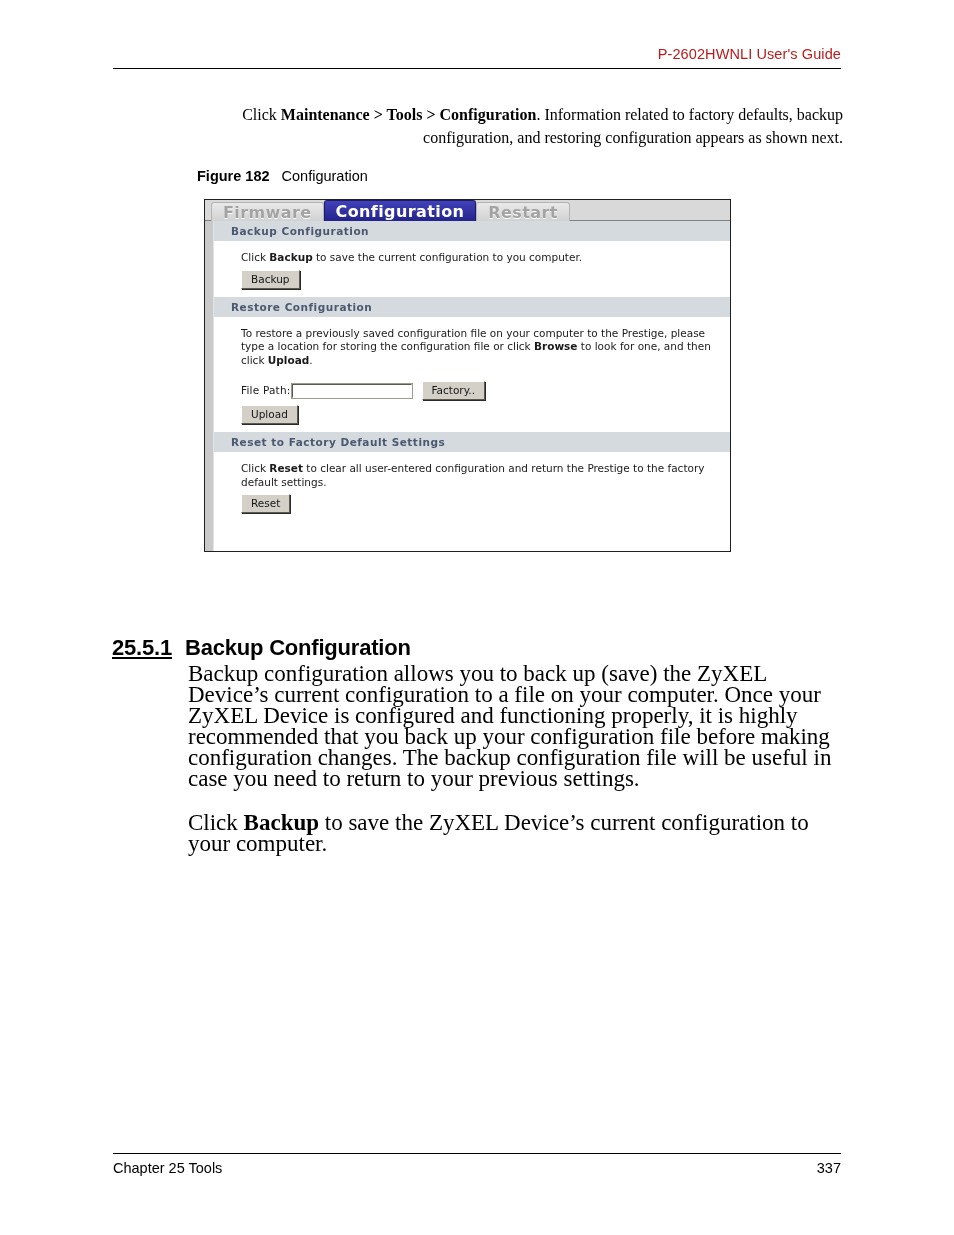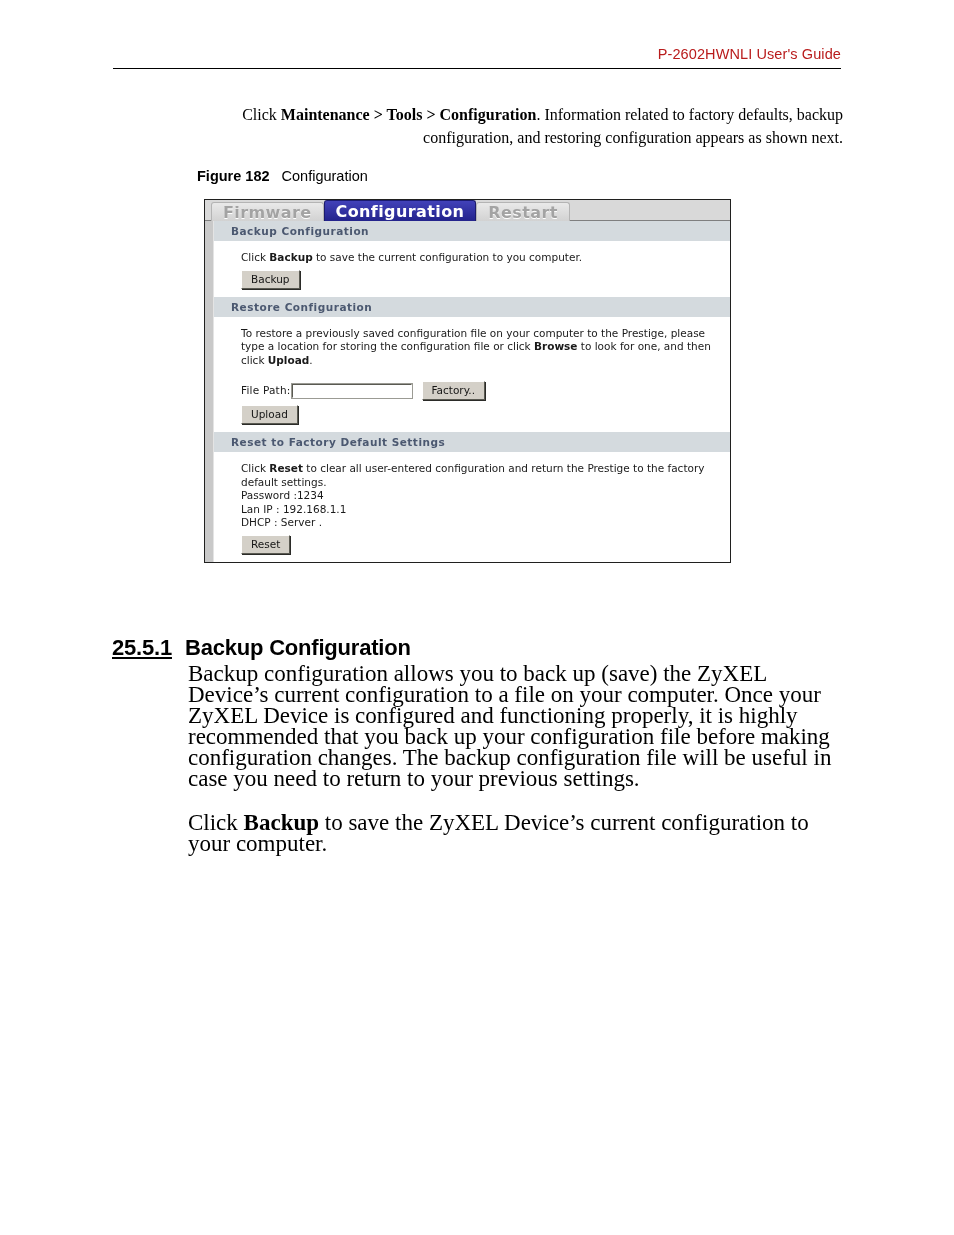--- a/index.html
+++ b/index.html
@@ -311,37 +311,39 @@
             <span class="btn browse-btn">Factory..</span>
           </div>
           <div class="btn-row">
             <span class="btn">Upload</span>
           </div>
         </div>
 
         <div class="sect-head">Reset to Factory Default Settings</div>
         <div class="sect-body">
           <p><span>Click </span><b>Reset</b><span> to clear all user-entered configuration and return the Prestige to the factory default settings.</span></p>
-          <ul class="default-list">
-            <li>Password :1234</li>
-            <li>Lan IP : 192.168.1.1</li>
-            <li>DHCP : Server .</li>
-          </ul>
           <div class="btn-row">
             <span class="btn">Reset</span>
           </div>
         </div>
 
       </div>
     </div>
   </div>
 
   <h2 class="sec-heading">
     <span class="sec-num">25.5.1</span><span>Backup Configuration</span>
   </h2>
 
   <div class="body-copy">
     <p>Backup configuration allows you to back up (save) the ZyXEL Device’s current configuration to a file on your computer. Once your ZyXEL Device is configured and functioning properly, it is highly recommended that you back up your configuration file before making configuration changes. The backup configuration file will be useful in case you need to return to your previous settings.</p>
     <p><span>Click </span><b>Backup</b><span> to save the ZyXEL Device’s current configuration to your computer.</span></p>
   </div>
 
+  <div class="page-footer">
+    <div class="ftr-rule"></div>
+    <div class="ftr-row">
+      <span>Chapter 25 Tools</span>
+      <span>337</span>
+    </div>
+  </div>
 
 </div>
 
 </body></html>

